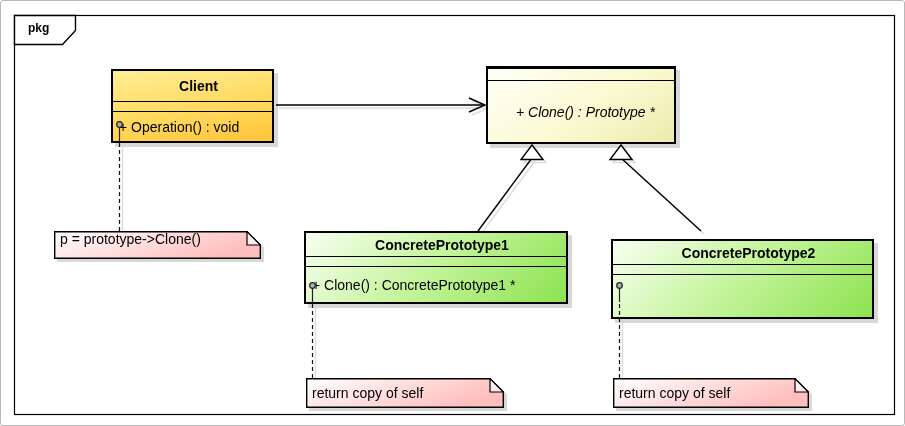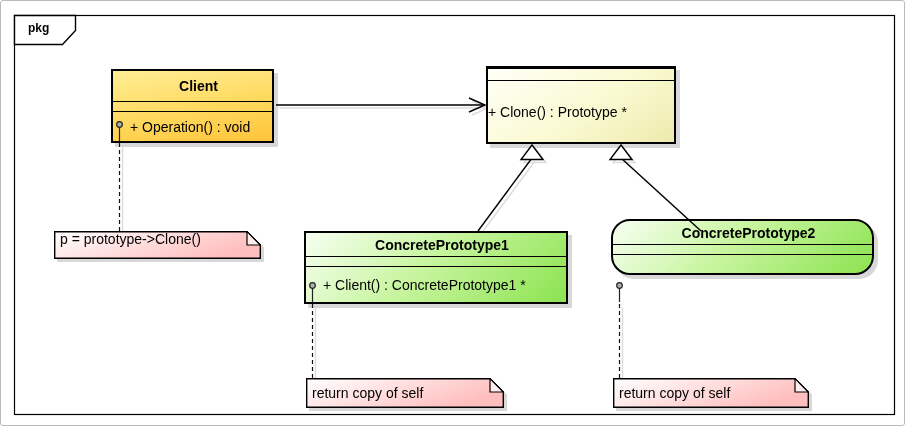--- a/index.html
+++ b/index.html
@@ -17,35 +17,35 @@
 
   
   .cls{
     position:absolute;box-sizing:border-box;border:2px solid #000;
     box-shadow:4px 4px 0 #d8d8d8;display:flex;flex-direction:column;
   }
   .cls-title{
     font-weight:bold;font-size:14px;display:flex;align-items:center;justify-content:center;padding-left:12px;
   }
   .cls-attrs{border-top:1.5px solid #000;border-bottom:1.5px solid #000;}
-  .cls-ops{flex:1;display:flex;align-items:center;font-size:14px;padding-left:17px;white-space:nowrap;}
+  .cls-ops{flex:1;display:flex;align-items:center;font-size:14px;padding-left:6px;white-space:nowrap;}
 
   #cls-client{left:110px;top:68px;width:163px;height:74px;
     background:linear-gradient(170deg,#ffee96 0%,#ffd95e 55%,#ffc43a 100%);}
   #cls-client .cls-title{height:30px;}
   #cls-client .cls-attrs{height:9px;}
 
   #cls-prototype{left:485px;top:65px;width:190px;height:78px;
     background:linear-gradient(145deg,#fffff8 0%,#fafad2 55%,#eeeaad 100%);}
   #cls-prototype .cls-title{height:26px;}
   #cls-prototype .cls-attrs{height:11px;}
-  #cls-prototype .cls-ops{padding-left:0;}
+  #cls-prototype .cls-ops{font-style:italic;padding-left:28px;}
 
   #cls-concrete1{left:303px;top:230px;width:264px;height:73px;justify-content:center;}
-  #cls-concrete2{left:610px;top:218px;width:263px;height:56px;border-radius:19px;}
+  #cls-concrete2{left:610px;top:238px;width:263px;height:80px;}
   #cls-concrete1,#cls-concrete2{
     background:linear-gradient(135deg,#f7fff2 0%,#c8f5a0 45%,#8ce350 100%);}
   #cls-concrete1 .cls-title,#cls-concrete2 .cls-title{height:23px;}
   #cls-concrete1 .cls-attrs,#cls-concrete2 .cls-attrs{height:9px;}
 
   
   .note{position:absolute;}
   .note svg{position:absolute;left:0;top:0;filter:drop-shadow(3px 3px 0 #d8d8d8);}
   .note-text{
     position:absolute;left:6px;top:0;height:100%;display:flex;align-items:center;
@@ -86,21 +86,21 @@
     <div class="cls-attrs"></div>
     <div class="cls-ops">
       <span>+ Clone() : Prototype *</span>
     </div>
   </div>
 
   <div class="cls" id="cls-concrete1">
     <div class="cls-title">ConcretePrototype1</div>
     <div class="cls-attrs"></div>
     <div class="cls-ops">
-      <span>+ Client() : ConcretePrototype1 *</span>
+      <span>+ Clone() : ConcretePrototype1 *</span>
     </div>
   </div>
 
   <div class="cls" id="cls-concrete2">
     <div class="cls-title">ConcretePrototype2</div>
     <div class="cls-attrs"></div>
   </div>
 
   <div class="note" id="note-client">
     <svg width="207" height="28">

